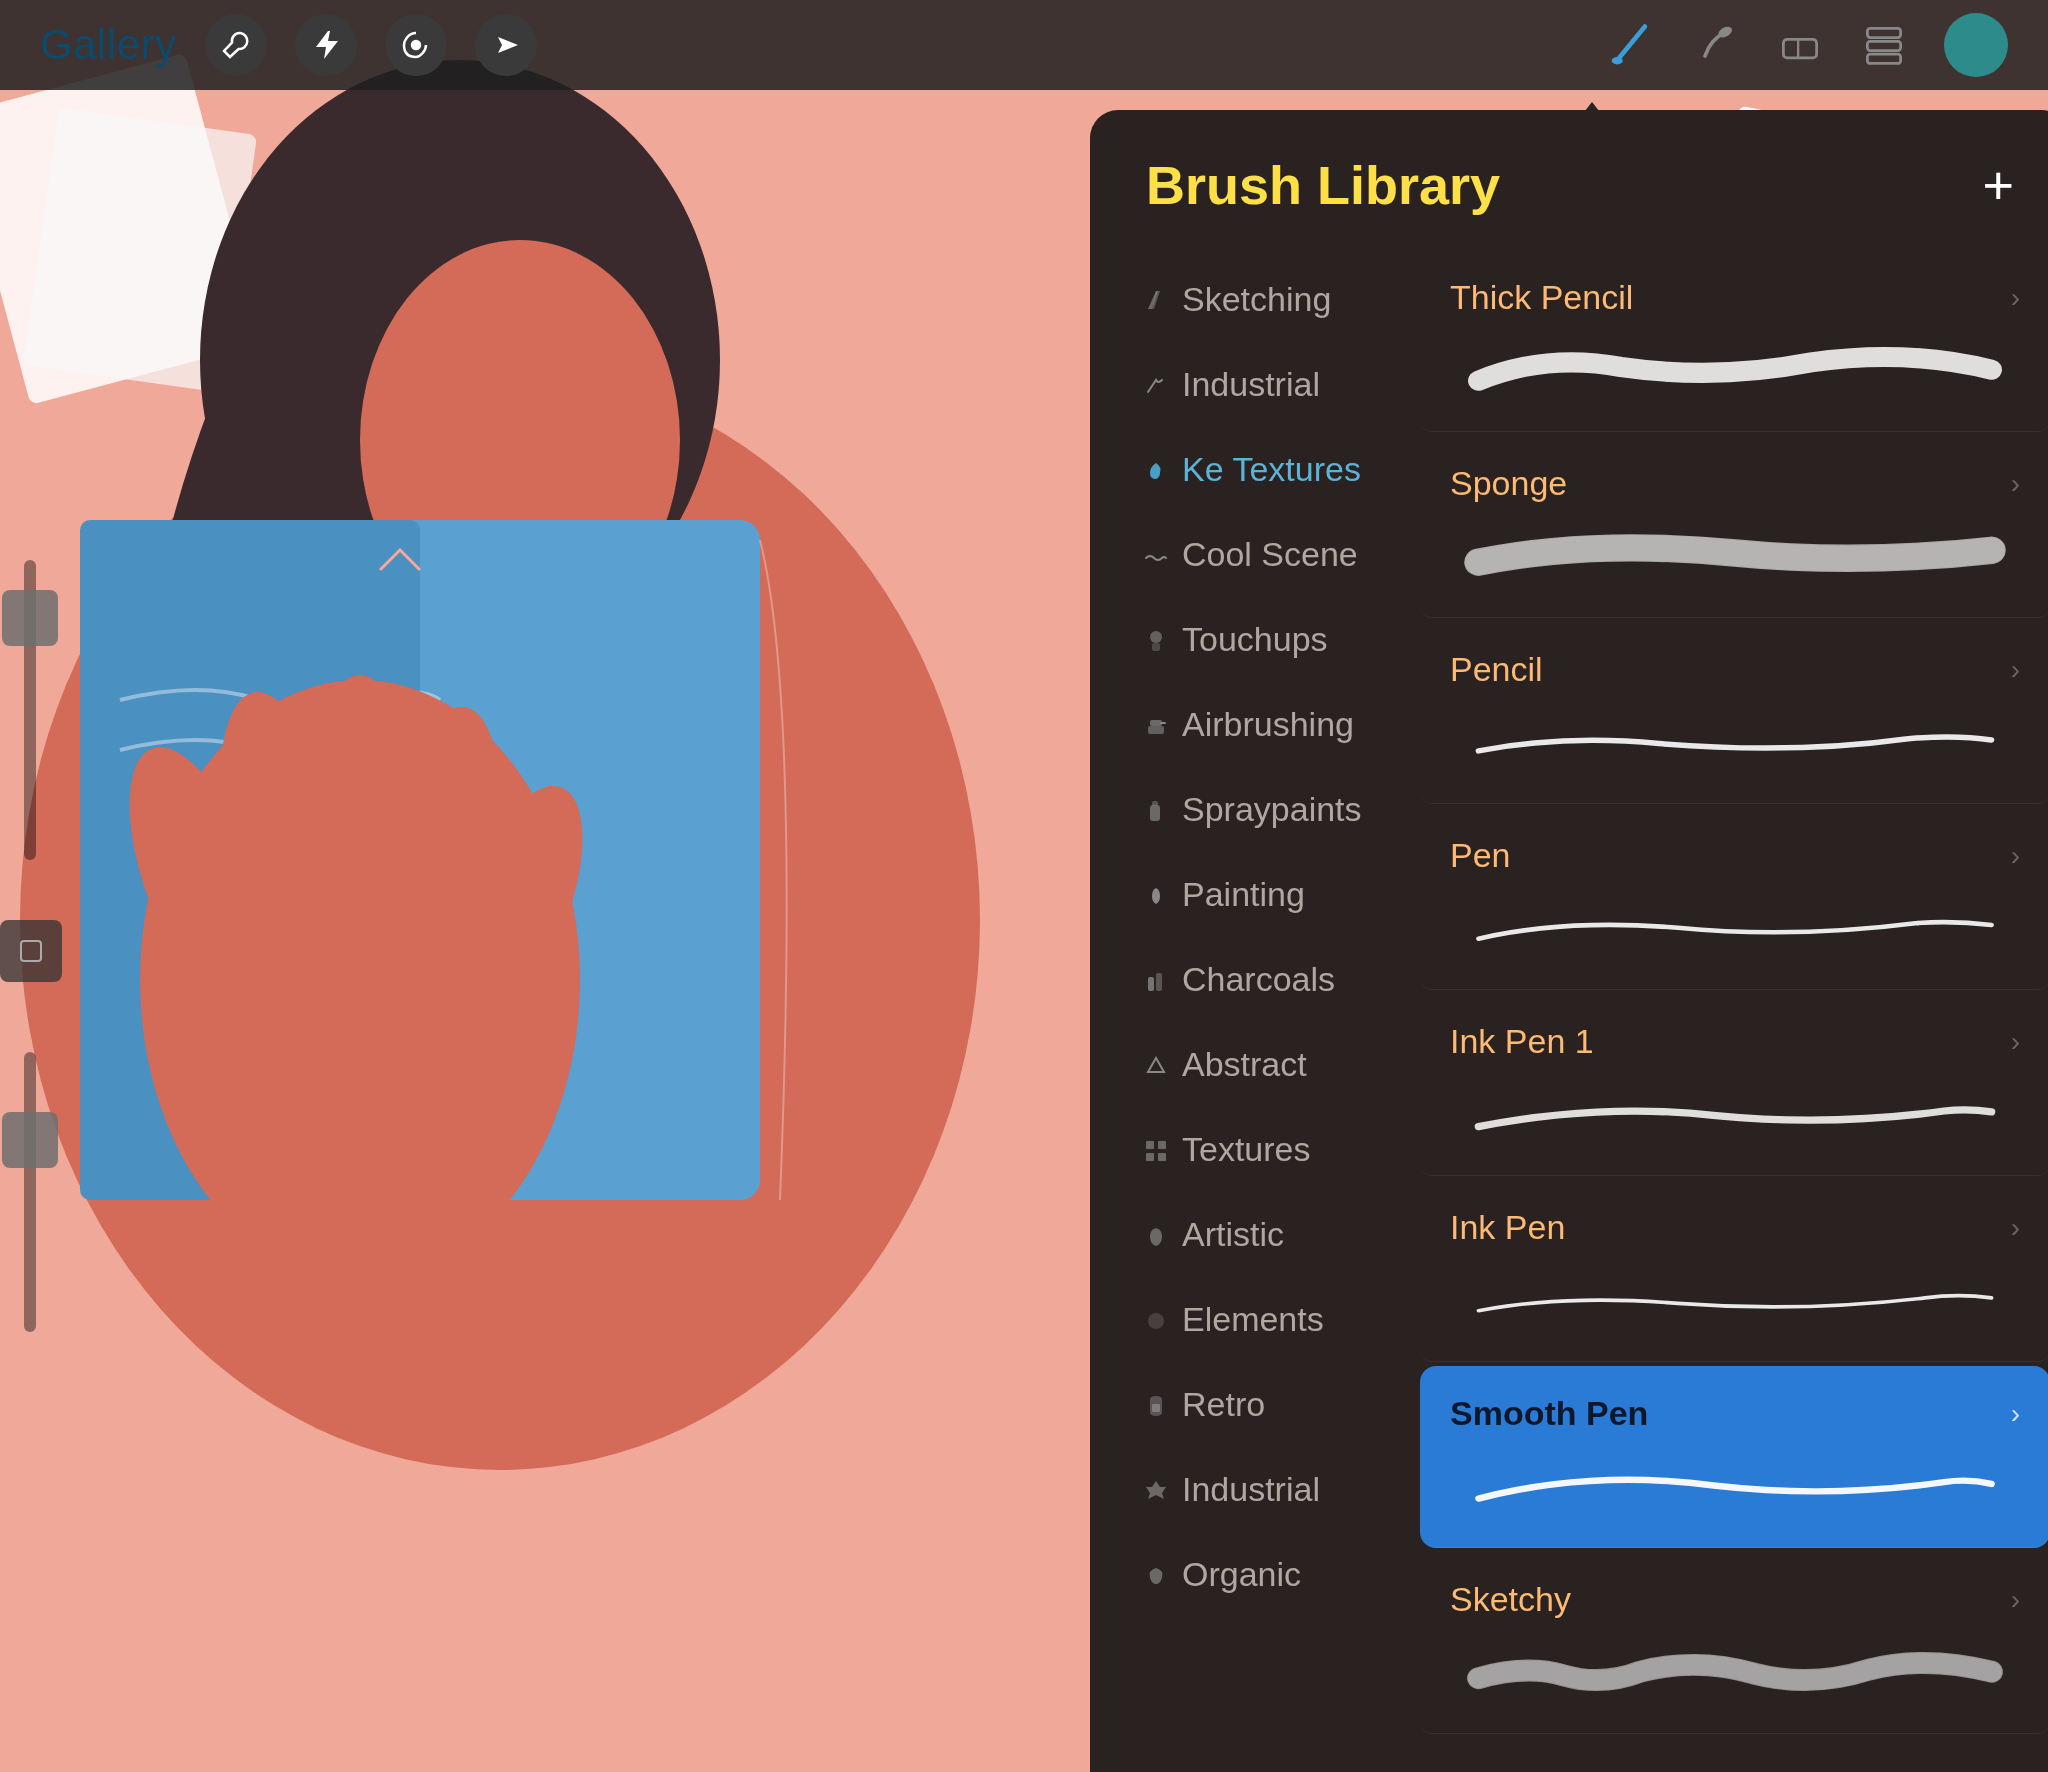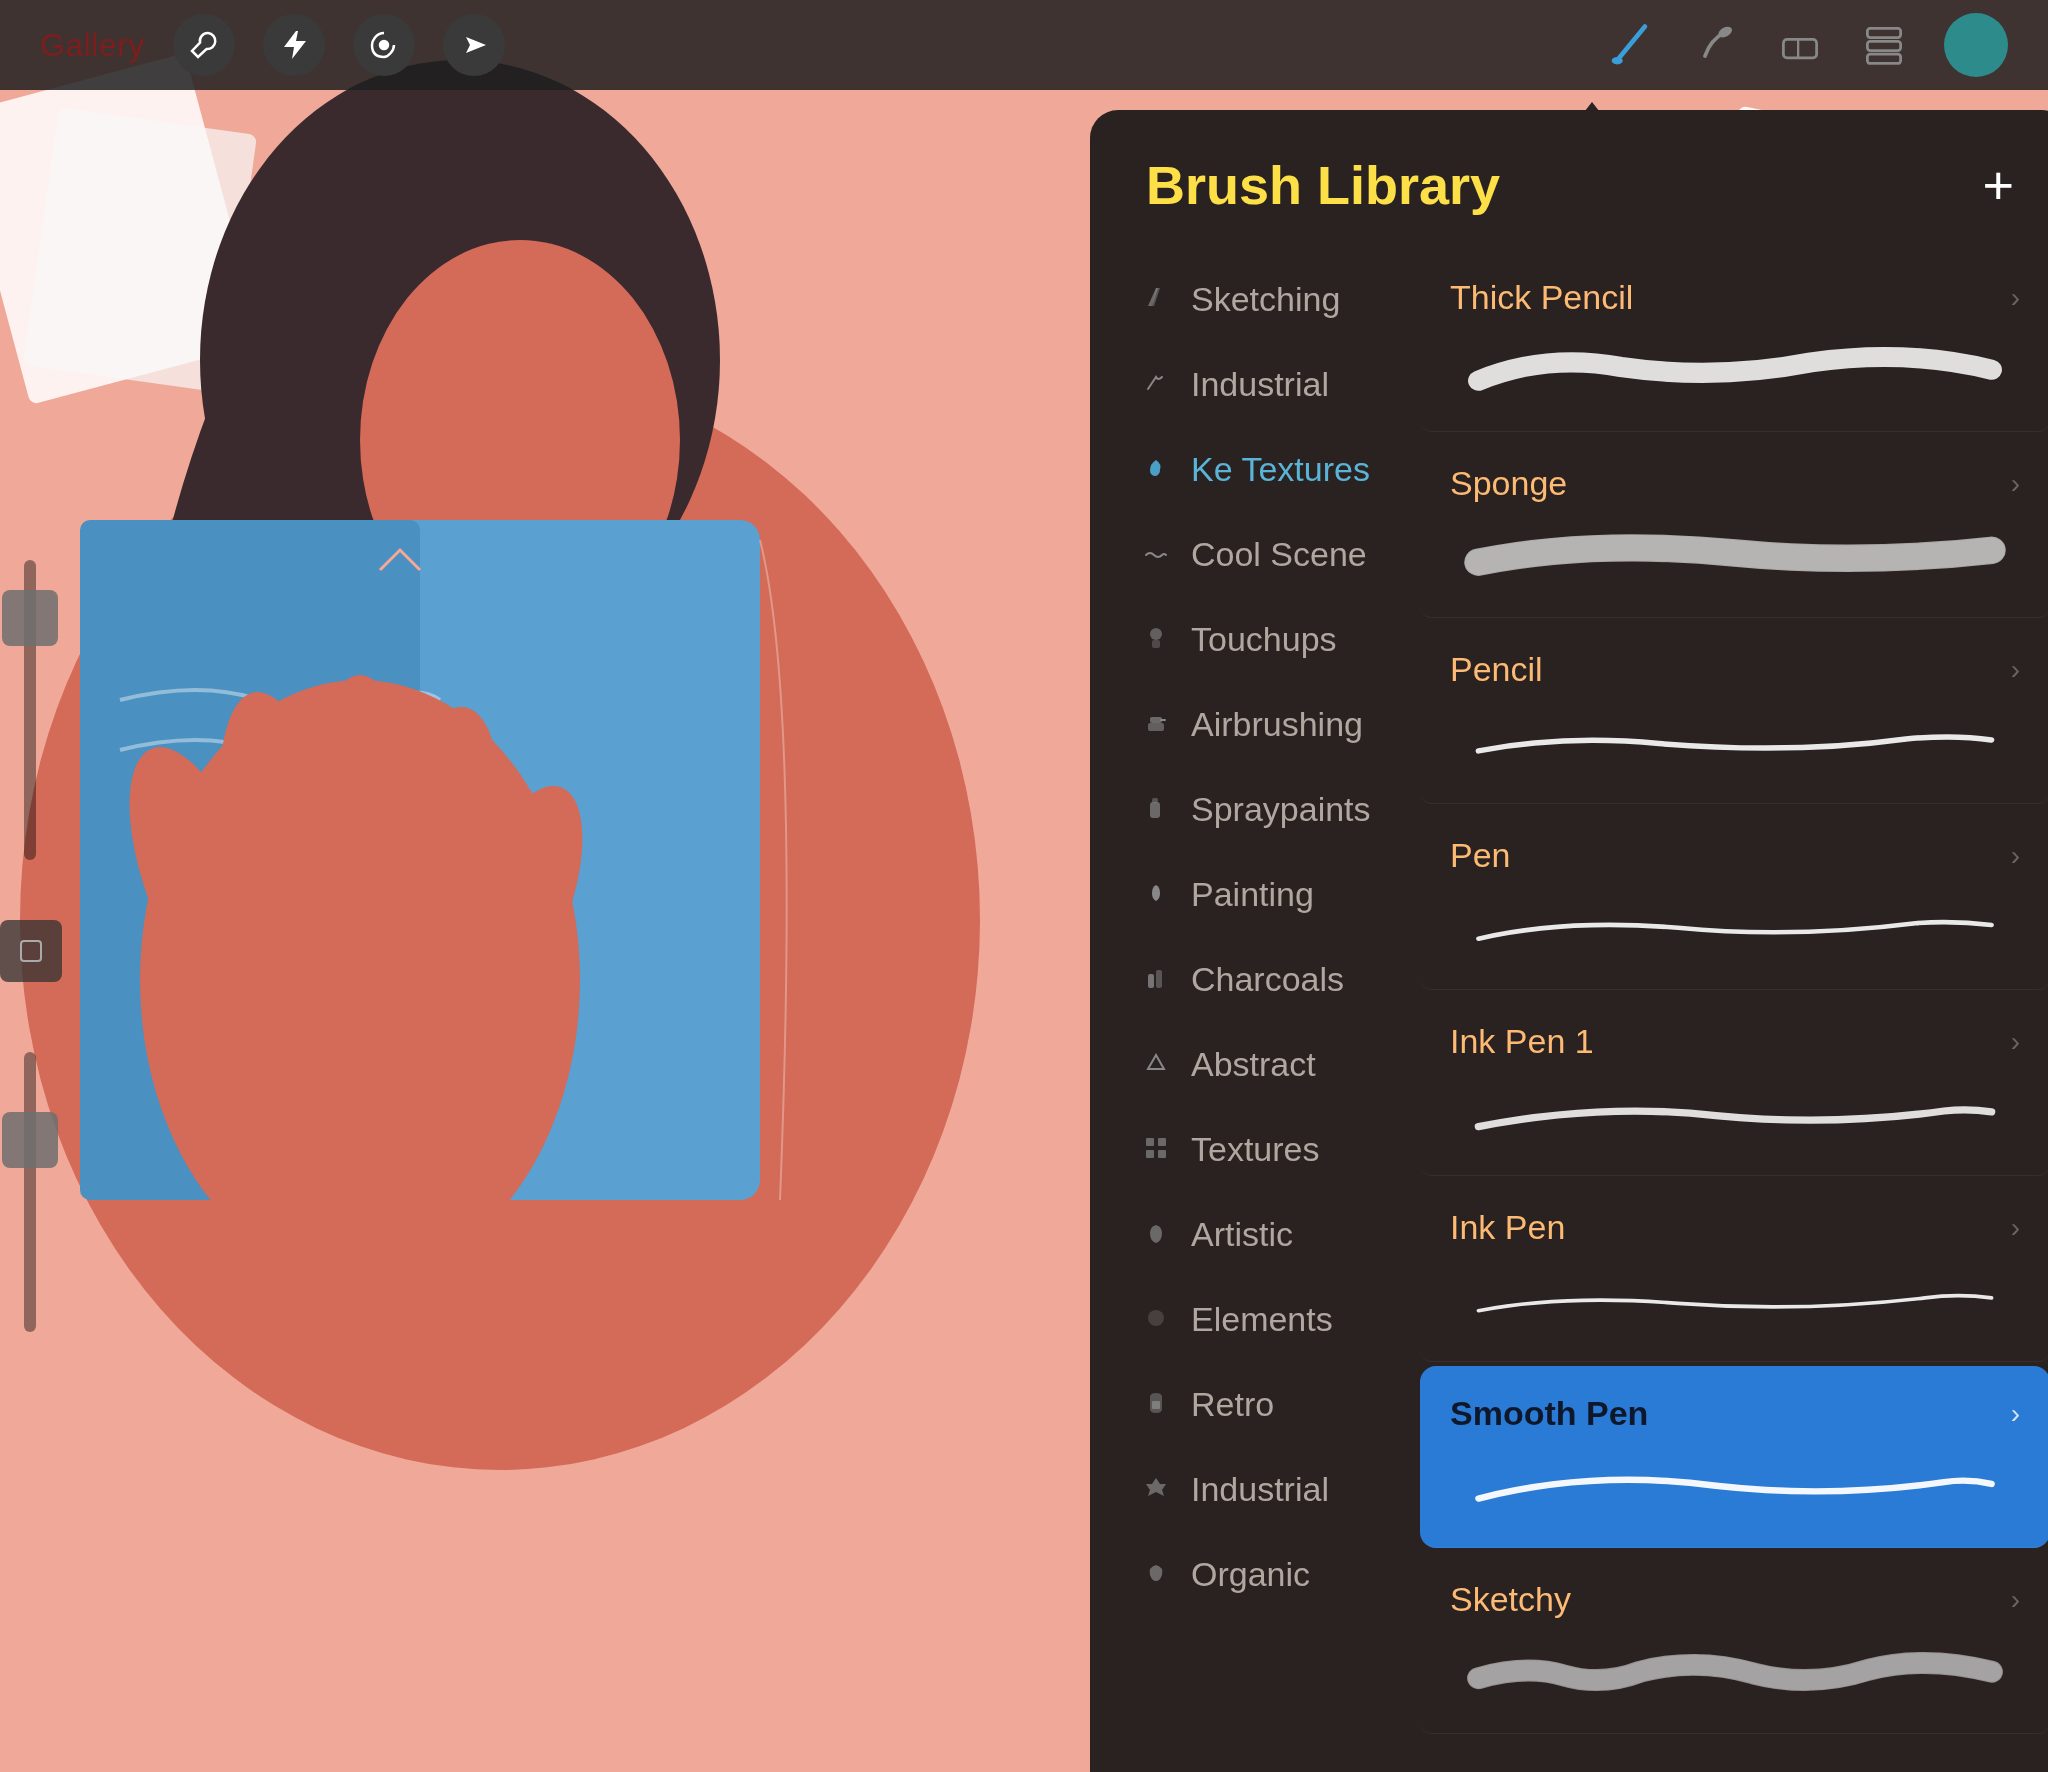--- a/index.html
+++ b/index.html
@@ -35,22 +35,22 @@
     }
 
     .toolbar-left {
       display: flex;
       align-items: center;
       gap: 28px;
       flex: 1;
     }
 
     .gallery-label {
-      color: #7f1d1d;
-      font-size: 32px;
+      color: #0c4a6e;
+      font-size: 42px;
       font-weight: 400;
       letter-spacing: 0.5px;
     }
 
     .toolbar-icon-btn {
       width: 62px;
       height: 62px;
       border-radius: 50%;
       background: #3a3a3a;
       border: none;
@@ -139,22 +139,22 @@
       flex-shrink: 0;
       overflow-y: auto;
       padding: 10px 0;
       scrollbar-width: none;
     }
 
     .category-list::-webkit-scrollbar { display: none; }
 
     .category-item {
       display: flex;
-      align-items: flex-start;
-      gap: 17px;
+      align-items: flex-end;
+      gap: 8px;
       padding: 22px 30px 22px 40px;
       cursor: pointer;
       color: #b0a8a0;
       font-size: 34px;
       border-radius: 10px;
       margin: 2px 8px;
     }
 
     .category-item.active {
       color: #5ab4d8;

